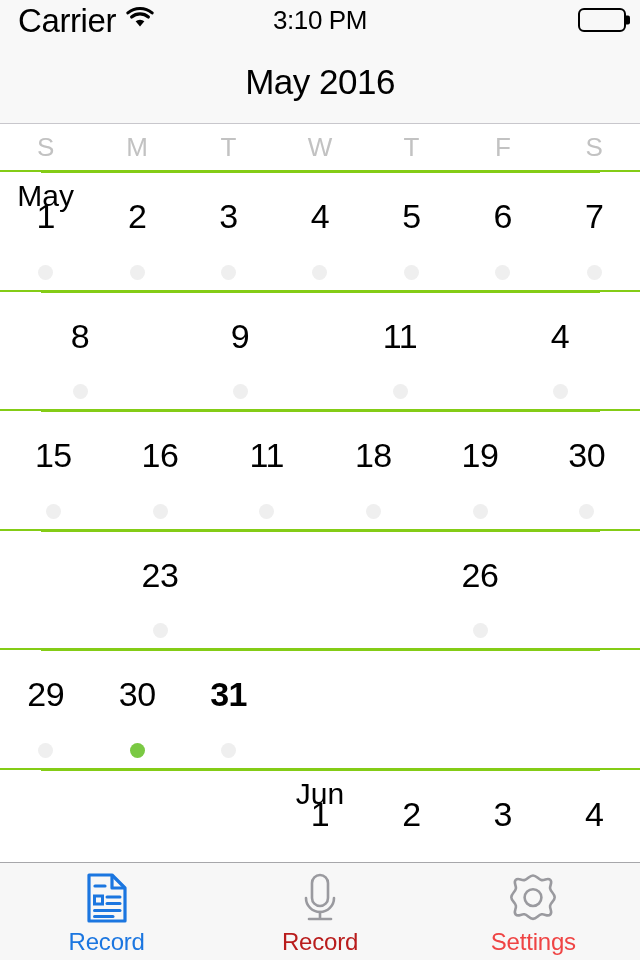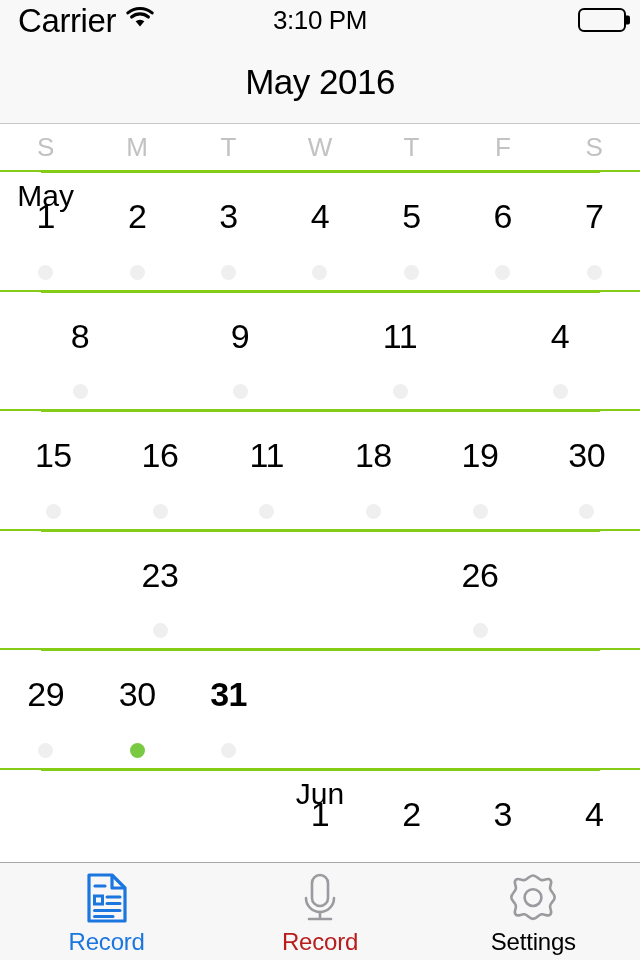--- a/index.html
+++ b/index.html
@@ -337,17 +337,17 @@
                c2.6 2.6 -0.8 5.4 -0.2 8.7 c0.6 3.3 4.6 5.0 4.6 8.6
                c0 3.6 -4.0 5.3 -4.6 8.6 c-0.6 3.3 2.8 6.1 0.2 8.7
                c-2.6 2.6 -5.4 -0.8 -8.7 -0.2 c-3.3 0.6 -5.0 4.6 -8.6 4.6
                c-3.6 0 -5.3 -4.0 -8.6 -4.6 c-3.3 -0.6 -6.1 2.8 -8.7 0.2
                c-2.6 -2.6 0.8 -5.4 0.2 -8.7 c-0.6 -3.3 -4.6 -5.0 -4.6 -8.6
                c0 -3.6 4.0 -5.3 4.6 -8.6 c0.6 -3.3 -2.8 -6.1 -0.2 -8.7
                c2.6 -2.6 5.4 0.8 8.7 0.2 c3.3 -0.6 5.0 -4.6 8.6 -4.6 z" fill="none" stroke="#9a9a9f" stroke-width="2.6" stroke-linejoin="round"></path>
       <circle cx="26" cy="25.6" r="8.4" fill="none" stroke="#9a9a9f" stroke-width="2.6"></circle>
     </svg>
         </span>
-        <span class="tlabel" style="color: #000000;">Settings</span>
+        <span class="tlabel" style="color: #ef4444;">Settings</span>
       </div>
     </div>
 
 </div>
 
 </body></html>

